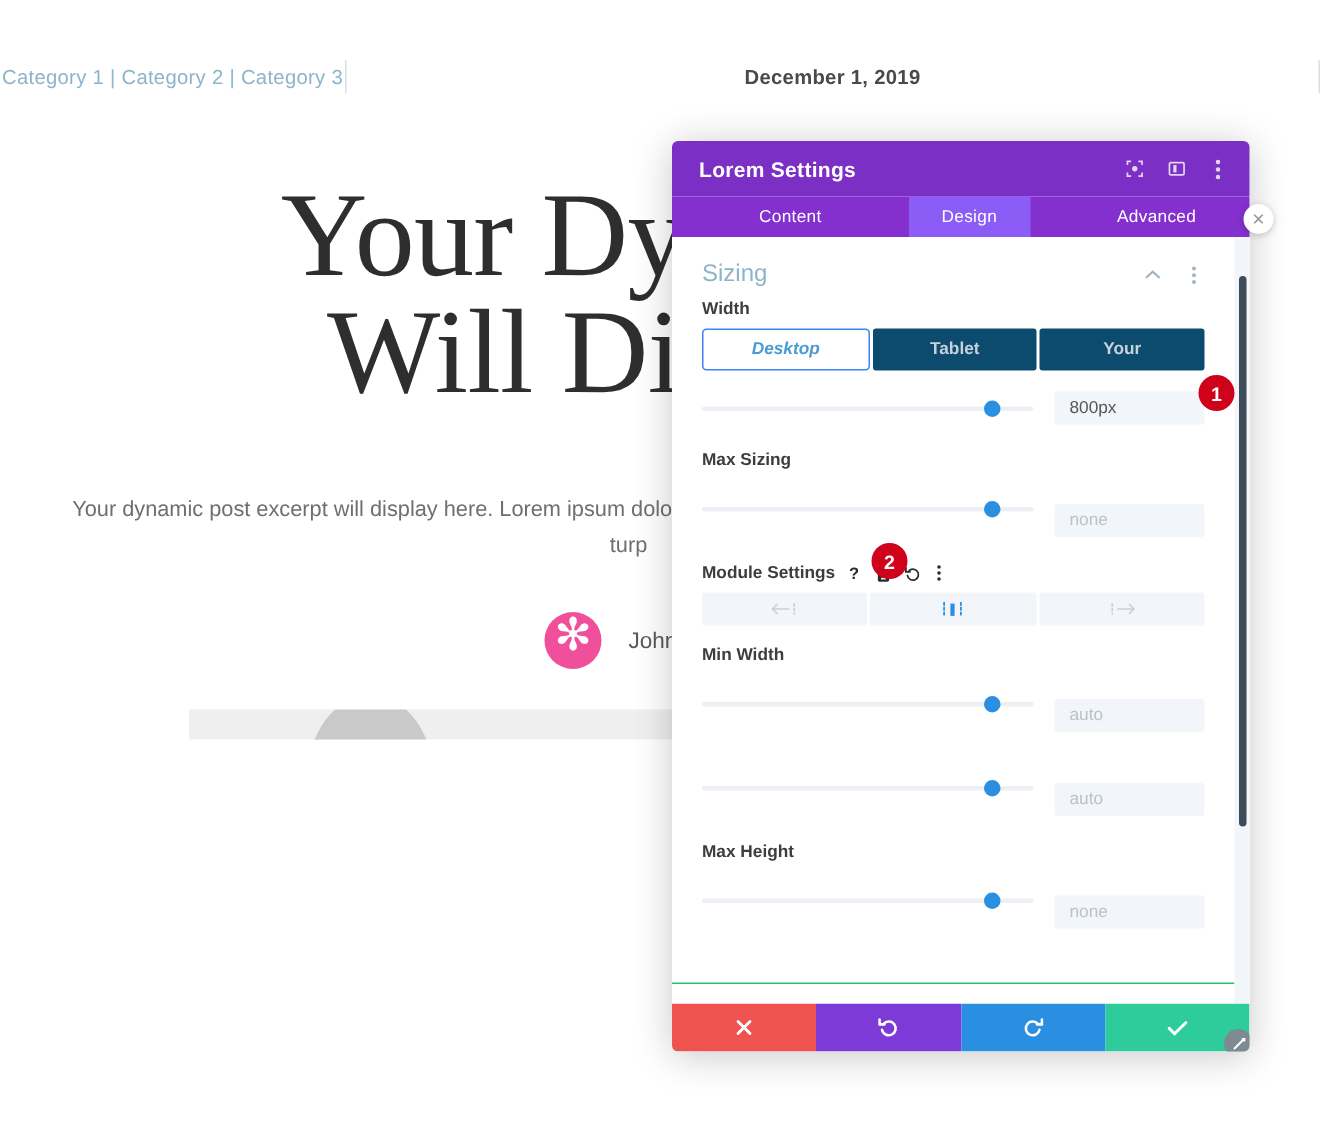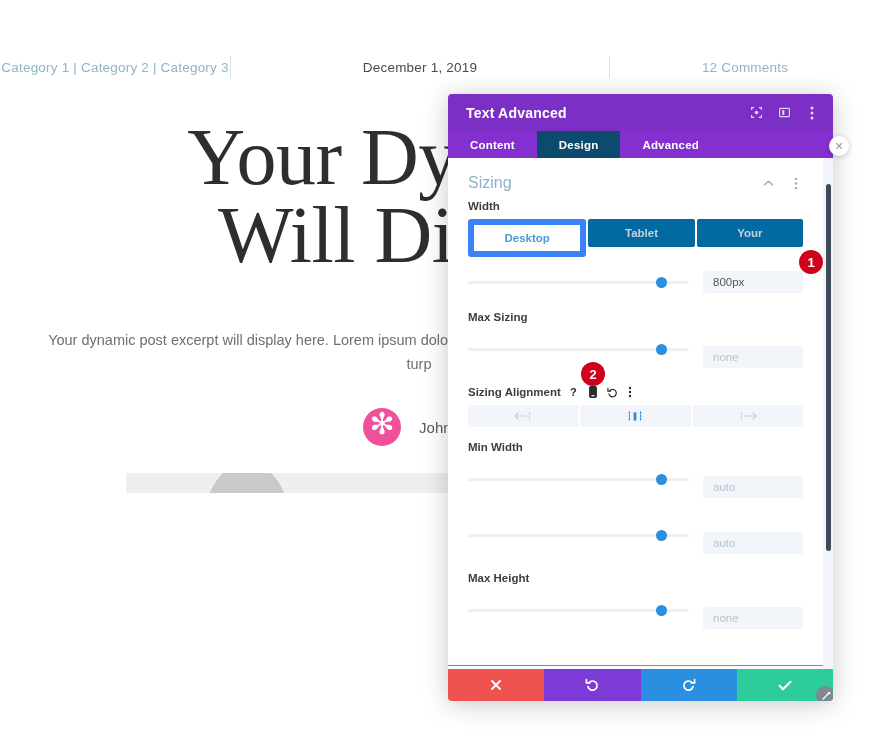--- a/index.html
+++ b/index.html
@@ -18,21 +18,21 @@
 
   
   #page-canvas {
     position: absolute;
     inset: 0;
     background: #ffffff;
   }
 
   .post-meta {
     position: absolute;
-    top: 56px;
+    top: 40px;
     left: 0;
     width: 880px;
     display: flex;
     align-items: center;
     font-size: 13.5px;
     letter-spacing: .2px;
   }
   .meta-cats {
     width: 230px;
     text-align: center;
@@ -40,20 +40,21 @@
   }
   .meta-sep {
     width: 1px;
     height: 22px;
     background: #d9dfe3;
   }
   .meta-date {
     flex: 1;
     text-align: center;
     color: #4a4a4a;
+    font-weight: bold;
   }
   .meta-comments {
     width: 270px;
     text-align: center;
     color: #8fb4c9;
   }
 
   .post-title {
     position: absolute;
     top: 118px;
@@ -198,26 +199,27 @@
     height: 27px;
     background: #8430cf;
     display: flex;
     align-items: stretch;
   }
   .panel-tab {
     padding: 0 22px;
     display: flex;
     align-items: center;
     font-size: 11.5px;
-    font-weight: bold;
+    font-weight: normal;
     color: #ffffff;
     cursor: pointer;
     letter-spacing: .2px;
-  }
-  .panel-tab.active { background: #0c4a6e; }
+    margin-left: 36px;
+  }
+  .panel-tab.active { background: #8b5cf6; }
 
   .panel-close {
     position: absolute;
     right: -16px;
     top: 42px;
     width: 20px;
     height: 20px;
     border-radius: 50%;
     background: #ffffff;
     box-shadow: 0 1px 5px rgba(0,0,0,0.22);
@@ -318,31 +320,32 @@
     margin-bottom: 14px;
   }
   .seg {
     flex: 1;
     height: 28px;
     display: flex;
     align-items: center;
     justify-content: center;
     font-size: 11.5px;
     font-weight: bold;
-    background: #0369a1;
+    background: #0c4a6e;
     color: #c6d1da;
     cursor: pointer;
     border-radius: 2px;
   }
   .seg.active {
     background: #ffffff;
     color: #4a9ad4;
-    border: 6px solid #3b82f6;
+    border: 1px solid #3b82f6;
     border-radius: 3px;
     height: 26px;
+    font-style: italic;
   }
 
   
   .slider-row {
     display: flex;
     align-items: center;
     gap: 14px;
     margin-bottom: 18px;
   }
   .slider {
@@ -482,21 +485,20 @@
 </head>
 <body>
 
 <div id="page-canvas">
 
   <div class="post-meta">
     <div class="meta-cats">Category 1 | Category 2 | Category 3</div>
     <div class="meta-sep"></div>
     <div class="meta-date">December 1, 2019</div>
     <div class="meta-sep"></div>
-    <div class="meta-comments">12 Comments</div>
   </div>
 
   <div class="post-title">Your Dynamic
 Will Display</div>
 
   <div class="post-excerpt">Your dynamic post excerpt will display here. Lorem ipsum dolor sit amet, eleifend diam eleifend sollicitudin a fringilla turp</div>
 
   <div class="post-author">
     <div class="avatar">
       <span>✻</span>
@@ -507,21 +509,21 @@
   <div class="post-image">
     <div class="ph-arc"></div>
     <div class="ph-para"></div>
   </div>
   <div class="post-image-fadeR"></div>
 </div>
 
 <div id="settings-panel">
 
   <div class="panel-titlebar">
-    <div class="panel-title">Text Advanced</div>
+    <div class="panel-title">Lorem Settings</div>
     <div class="title-icons">
       <span class="ti">
         <svg width="13" height="13" viewBox="0 0 16 16" fill="none" stroke="#e6d4f5" stroke-width="1.4">
           <circle cx="8" cy="8" r="2.2" fill="#e6d4f5" stroke="none"></circle>
           <path d="M2 5V2h3M14 5V2h-3M2 11v3h3M14 11v3h-3"></path>
         </svg>
       </span>
       <span class="ti">
         <svg width="13" height="13" viewBox="0 0 16 16" fill="none" stroke="#e6d4f5" stroke-width="1.4">
           <rect x="2" y="3" width="12" height="10" rx="1"></rect>
@@ -593,21 +595,21 @@
           <div class="slider">
             <div class="slider-track"></div>
             <div class="slider-knob" style="left:85%"></div>
           </div>
           <div class="value-box muted">none</div>
         </div>
       </div>
 
       <div class="field">
         <div class="field-label">
-          <span>Sizing Alignment</span>
+          <span>Module Settings</span>
           <span class="label-icons">
             <span class="li-ic">
               <svg width="9" height="12" viewBox="0 0 9 12">
                 <text x="0" y="10" font-family="Liberation Sans, sans-serif" font-size="11" font-weight="bold" fill="#2c2c2c">?</text>
               </svg>
             </span>
             <span class="li-ic">
               <svg width="8" height="12" viewBox="0 0 8 12" fill="none" stroke="#2c2c2c" stroke-width="1.2">
                 <rect x="0.7" y="0.7" width="6.6" height="10.6" rx="1" fill="#2c2c2c"></rect>
                 <rect x="2.4" y="9.2" width="3.2" height="1.1" fill="#ffffff" stroke="none"></rect>

